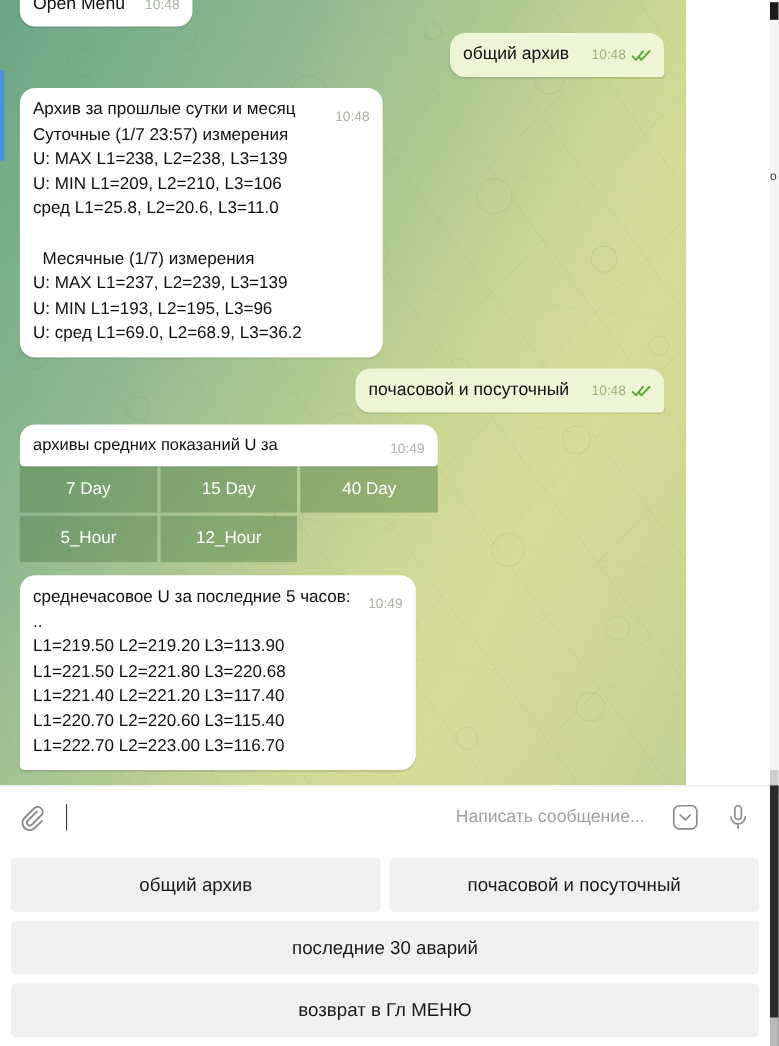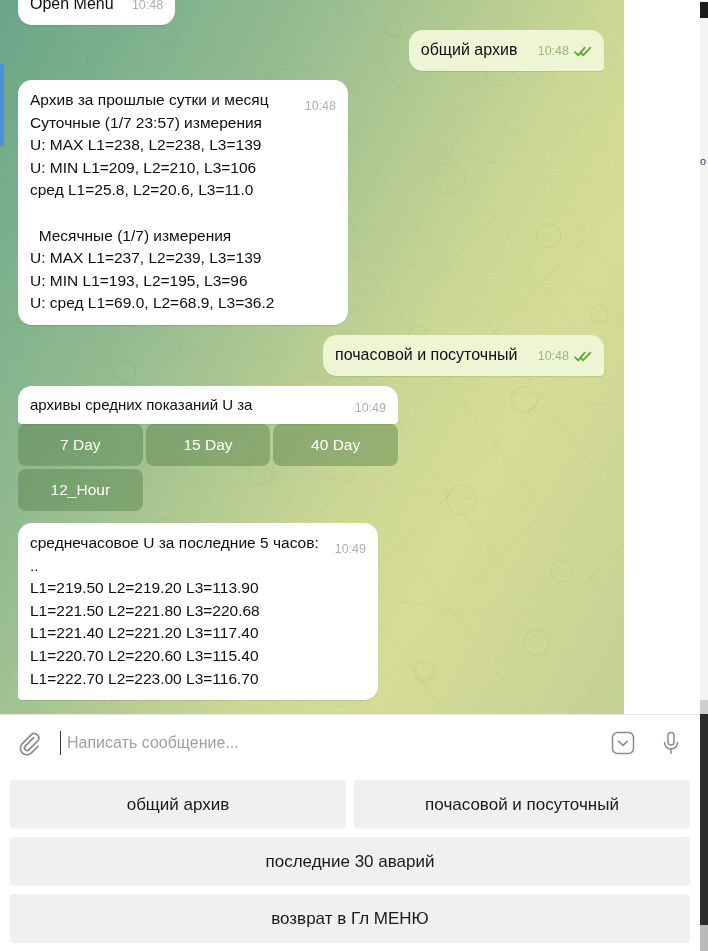--- a/index.html
+++ b/index.html
@@ -175,21 +175,21 @@
     position: absolute;
     left: 18px;
     top: 424px;
     width: 380px;
     display: grid;
     grid-template-columns: repeat(3, 1fr);
     gap: 3px;
   }
   .kb-btn {
     height: 42px;
-    border-radius: 8px;
+    border-radius: 0;
     background: rgba(85,128,74,.46);
     color: #ffffff;
     font-size: 15.5px;
     display: flex;
     align-items: center;
     justify-content: center;
     cursor: pointer;
     user-select: none;
   }
 
@@ -213,20 +213,21 @@
     border: 0;
     outline: 0;
     margin-left: 18px;
     font-family: "Liberation Sans", sans-serif;
     font-size: 16px;
     color: #222;
     background: transparent;
     border-left: 1px solid #3a3a3a;
     padding-left: 6px;
     height: 22px;
+    text-align: right;
   }
   #msg-input::placeholder { color: #a0a0a0; }
   .composer-icon { width: 26px; height: 26px; margin-left: 22px; color: #8b8b8b; flex: 0 0 auto; cursor: pointer; }
 
   
   #reply-kb {
     position: absolute;
     left: 0;
     top: 771px;
     width: 700px;
@@ -366,20 +367,21 @@
         <span>10:49</span>
       </span>
       <div class="msg-text" style="font-size:15px;">архивы средних показаний U за</div>
     </div>
   </div>
 
   <div id="inline-kb">
     <div class="kb-btn">7 Day</div>
     <div class="kb-btn">15 Day</div>
     <div class="kb-btn">40 Day</div>
+    <div class="kb-btn">5_Hour</div>
     <div class="kb-btn">12_Hour</div>
   </div>
 
   <div class="msg-row" style="left:18px; top:523px; width:360px;">
     <div class="bubble bubble-in tail-bl" style="padding-bottom:10px;">
       <span class="meta meta-inline">
         <span>10:49</span>
       </span>
       <div class="msg-text">среднечасовое U за последние 5 часов:
 ..

